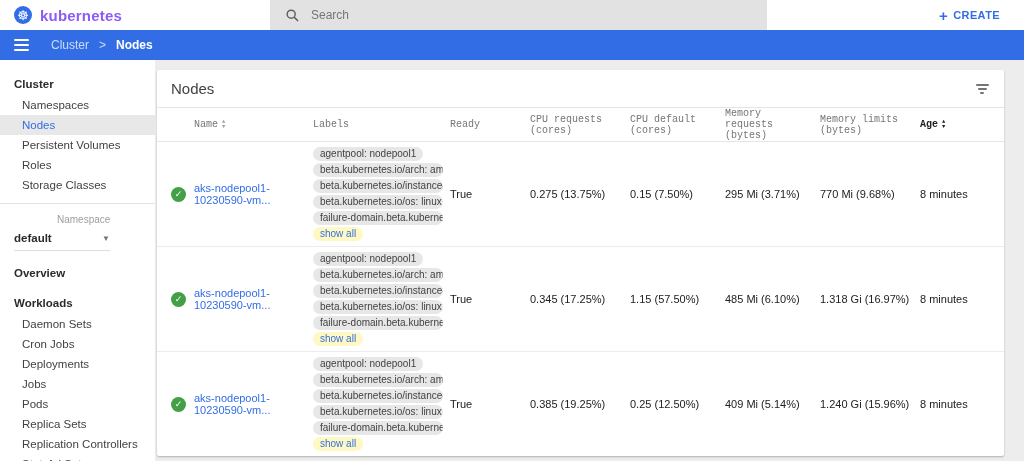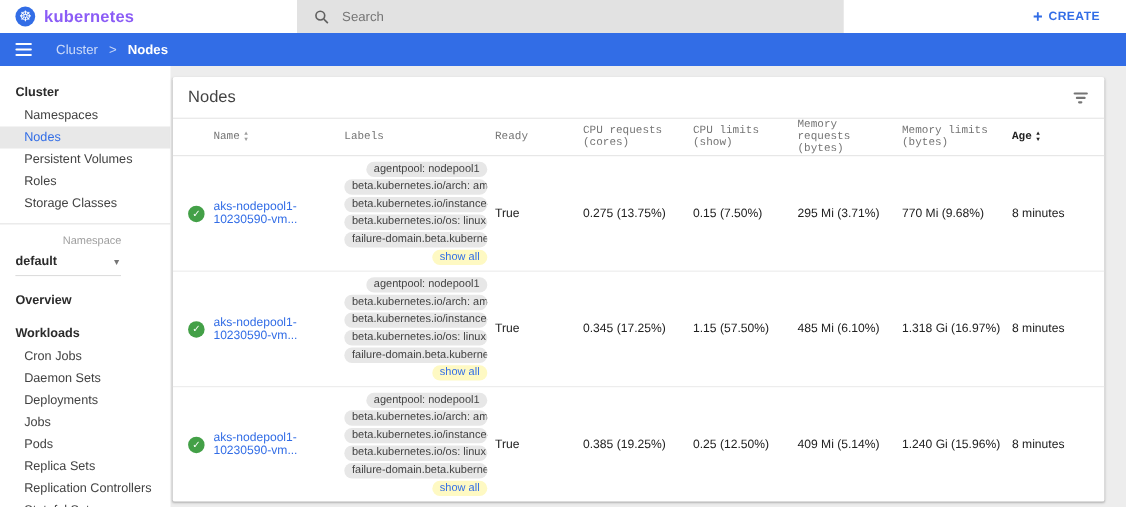--- a/index.html
+++ b/index.html
@@ -69,21 +69,21 @@
   .col-name{ width:156px; } .col-labels{ width:137px; } .col-ready{ width:80px; }
   .col-cpureq{ width:100px; } .col-cpulim{ width:95px; } .col-memreq{ width:95px; }
   .col-memlim{ width:100px; } .col-age{ flex:1; }
   .trow { display:flex; height:105px; border-bottom:1px solid #ececec; }
   .td { display:flex; align-items:center; padding-right:6px; }
   .td.col-name { padding-left:14px; gap:8px; }
   .check { width:15px; height:15px; border-radius:50%; background:#43a047; color:#fff;
     font-size:9px; font-weight:bold; display:flex; align-items:center; justify-content:center; flex-shrink:0; }
   .node-link { color:#326de6; font-size:11px; text-decoration:none; cursor:pointer; }
   .td.col-labels { align-items:flex-start; padding-top:5px; }
-  .chips { display:flex; flex-direction:column; align-items:flex-end; gap:2px; }
+  .chips { display:flex; flex-direction:column; align-items:flex-start; gap:2px; }
   .chip { background:#e7e7e7; color:#424242; font-size:10px; line-height:12px; padding:1px 7px;
     border-radius:8px; white-space:nowrap; max-width:130px; overflow:hidden; }
   .chip.show-all { background:#fef9c3; color:#326de6; cursor:pointer; }
   .v { font-size:11px; color:#212121; }
 </style>
 </head>
 <body>
 
 <div class="app">
 
@@ -129,22 +129,22 @@
         </div>
       <hr class="side-divider">
       <div class="ns-label">Namespace</div>
       <div class="ns-select">
         <span class="ns-value">default</span>
         <span class="caret">▼</span>
       </div>
       <div class="side-header">Overview</div>
       <div class="side-header gap-top">Workloads</div>
       <div id="workloads-items">
+          <div class="side-item">Daemon Sets</div>
           <div class="side-item">Cron Jobs</div>
-          <div class="side-item">Daemon Sets</div>
           <div class="side-item">Deployments</div>
           <div class="side-item">Jobs</div>
           <div class="side-item">Pods</div>
           <div class="side-item">Replica Sets</div>
           <div class="side-item">Replication Controllers</div>
           <div class="side-item">Stateful Sets</div>
         </div>
     </aside>
 
     <main class="main">
@@ -168,21 +168,21 @@
           <div class="th col-labels">
               <span>Labels</span>
             </div>
           <div class="th col-ready">
               <span>Ready</span>
             </div>
           <div class="th col-cpureq">
               <span>CPU requests (cores)</span>
             </div>
           <div class="th col-cpulim">
-              <span>CPU limits (show)</span>
+              <span>CPU default (cores)</span>
             </div>
           <div class="th col-memreq">
               <span>Memory requests (bytes)</span>
             </div>
           <div class="th col-memlim">
               <span>Memory limits (bytes)</span>
             </div>
           <div class="th col-age th-age">
             <span>Age</span>
             <span class="sort dark">

